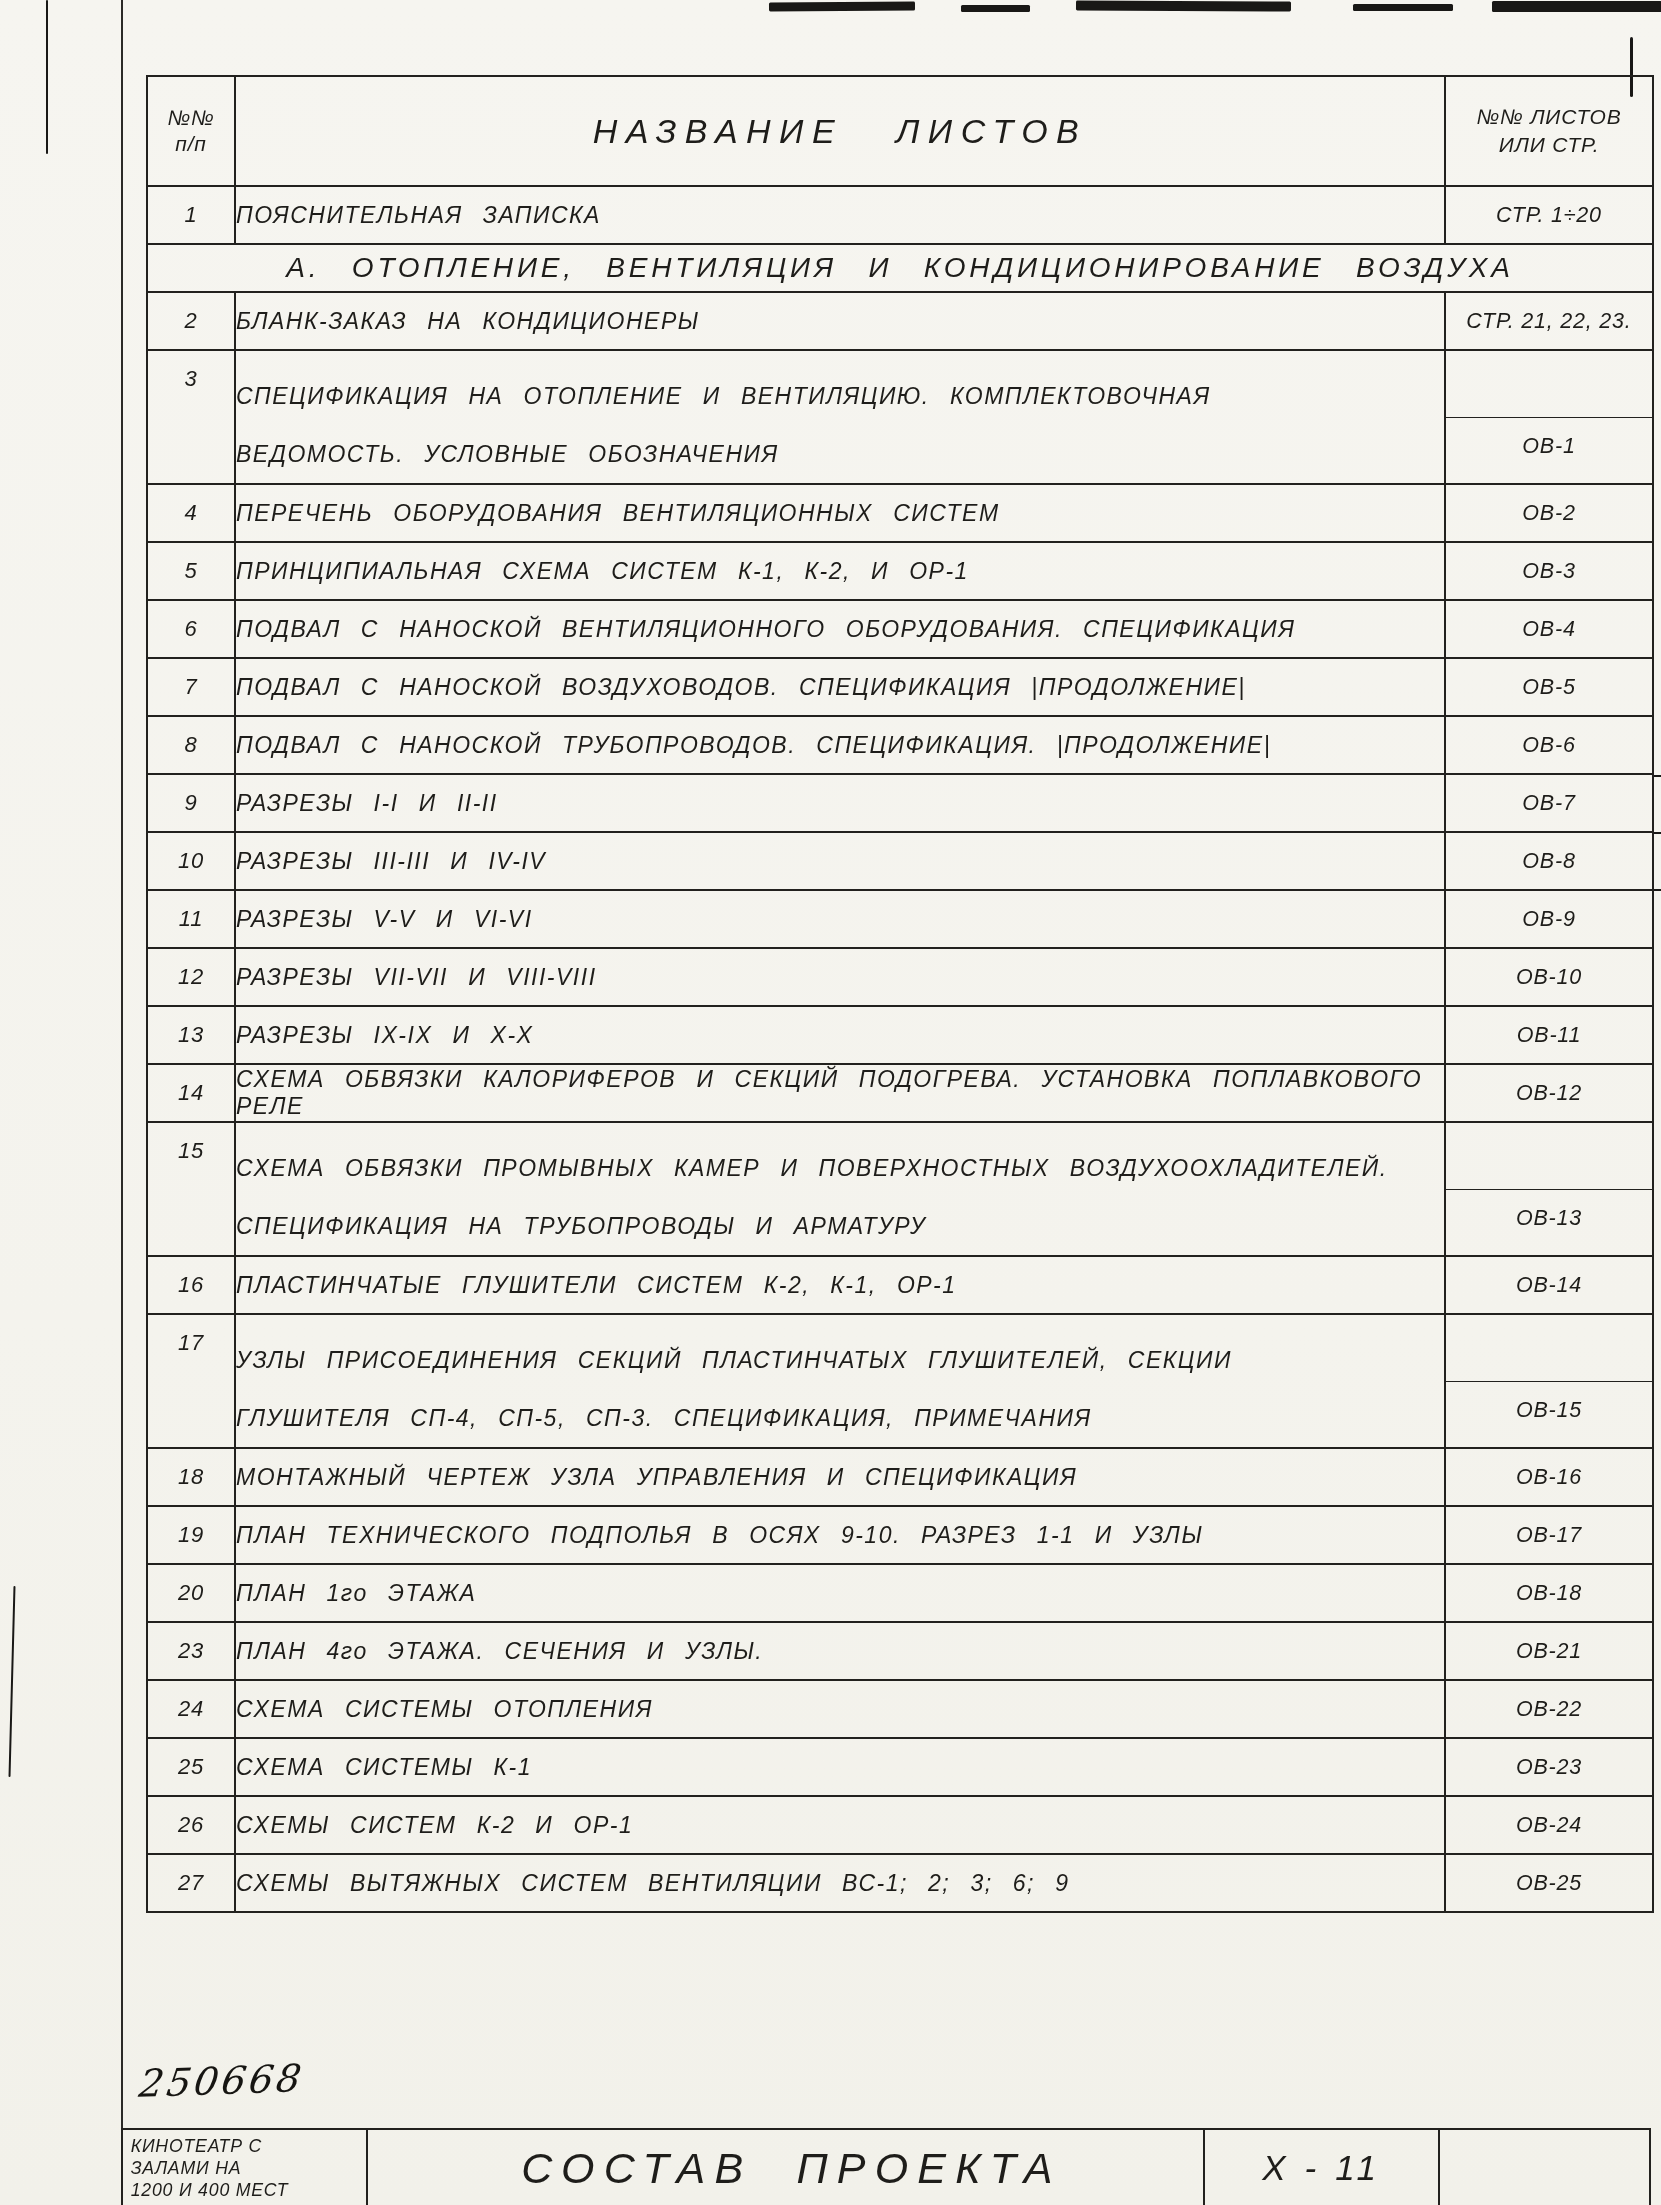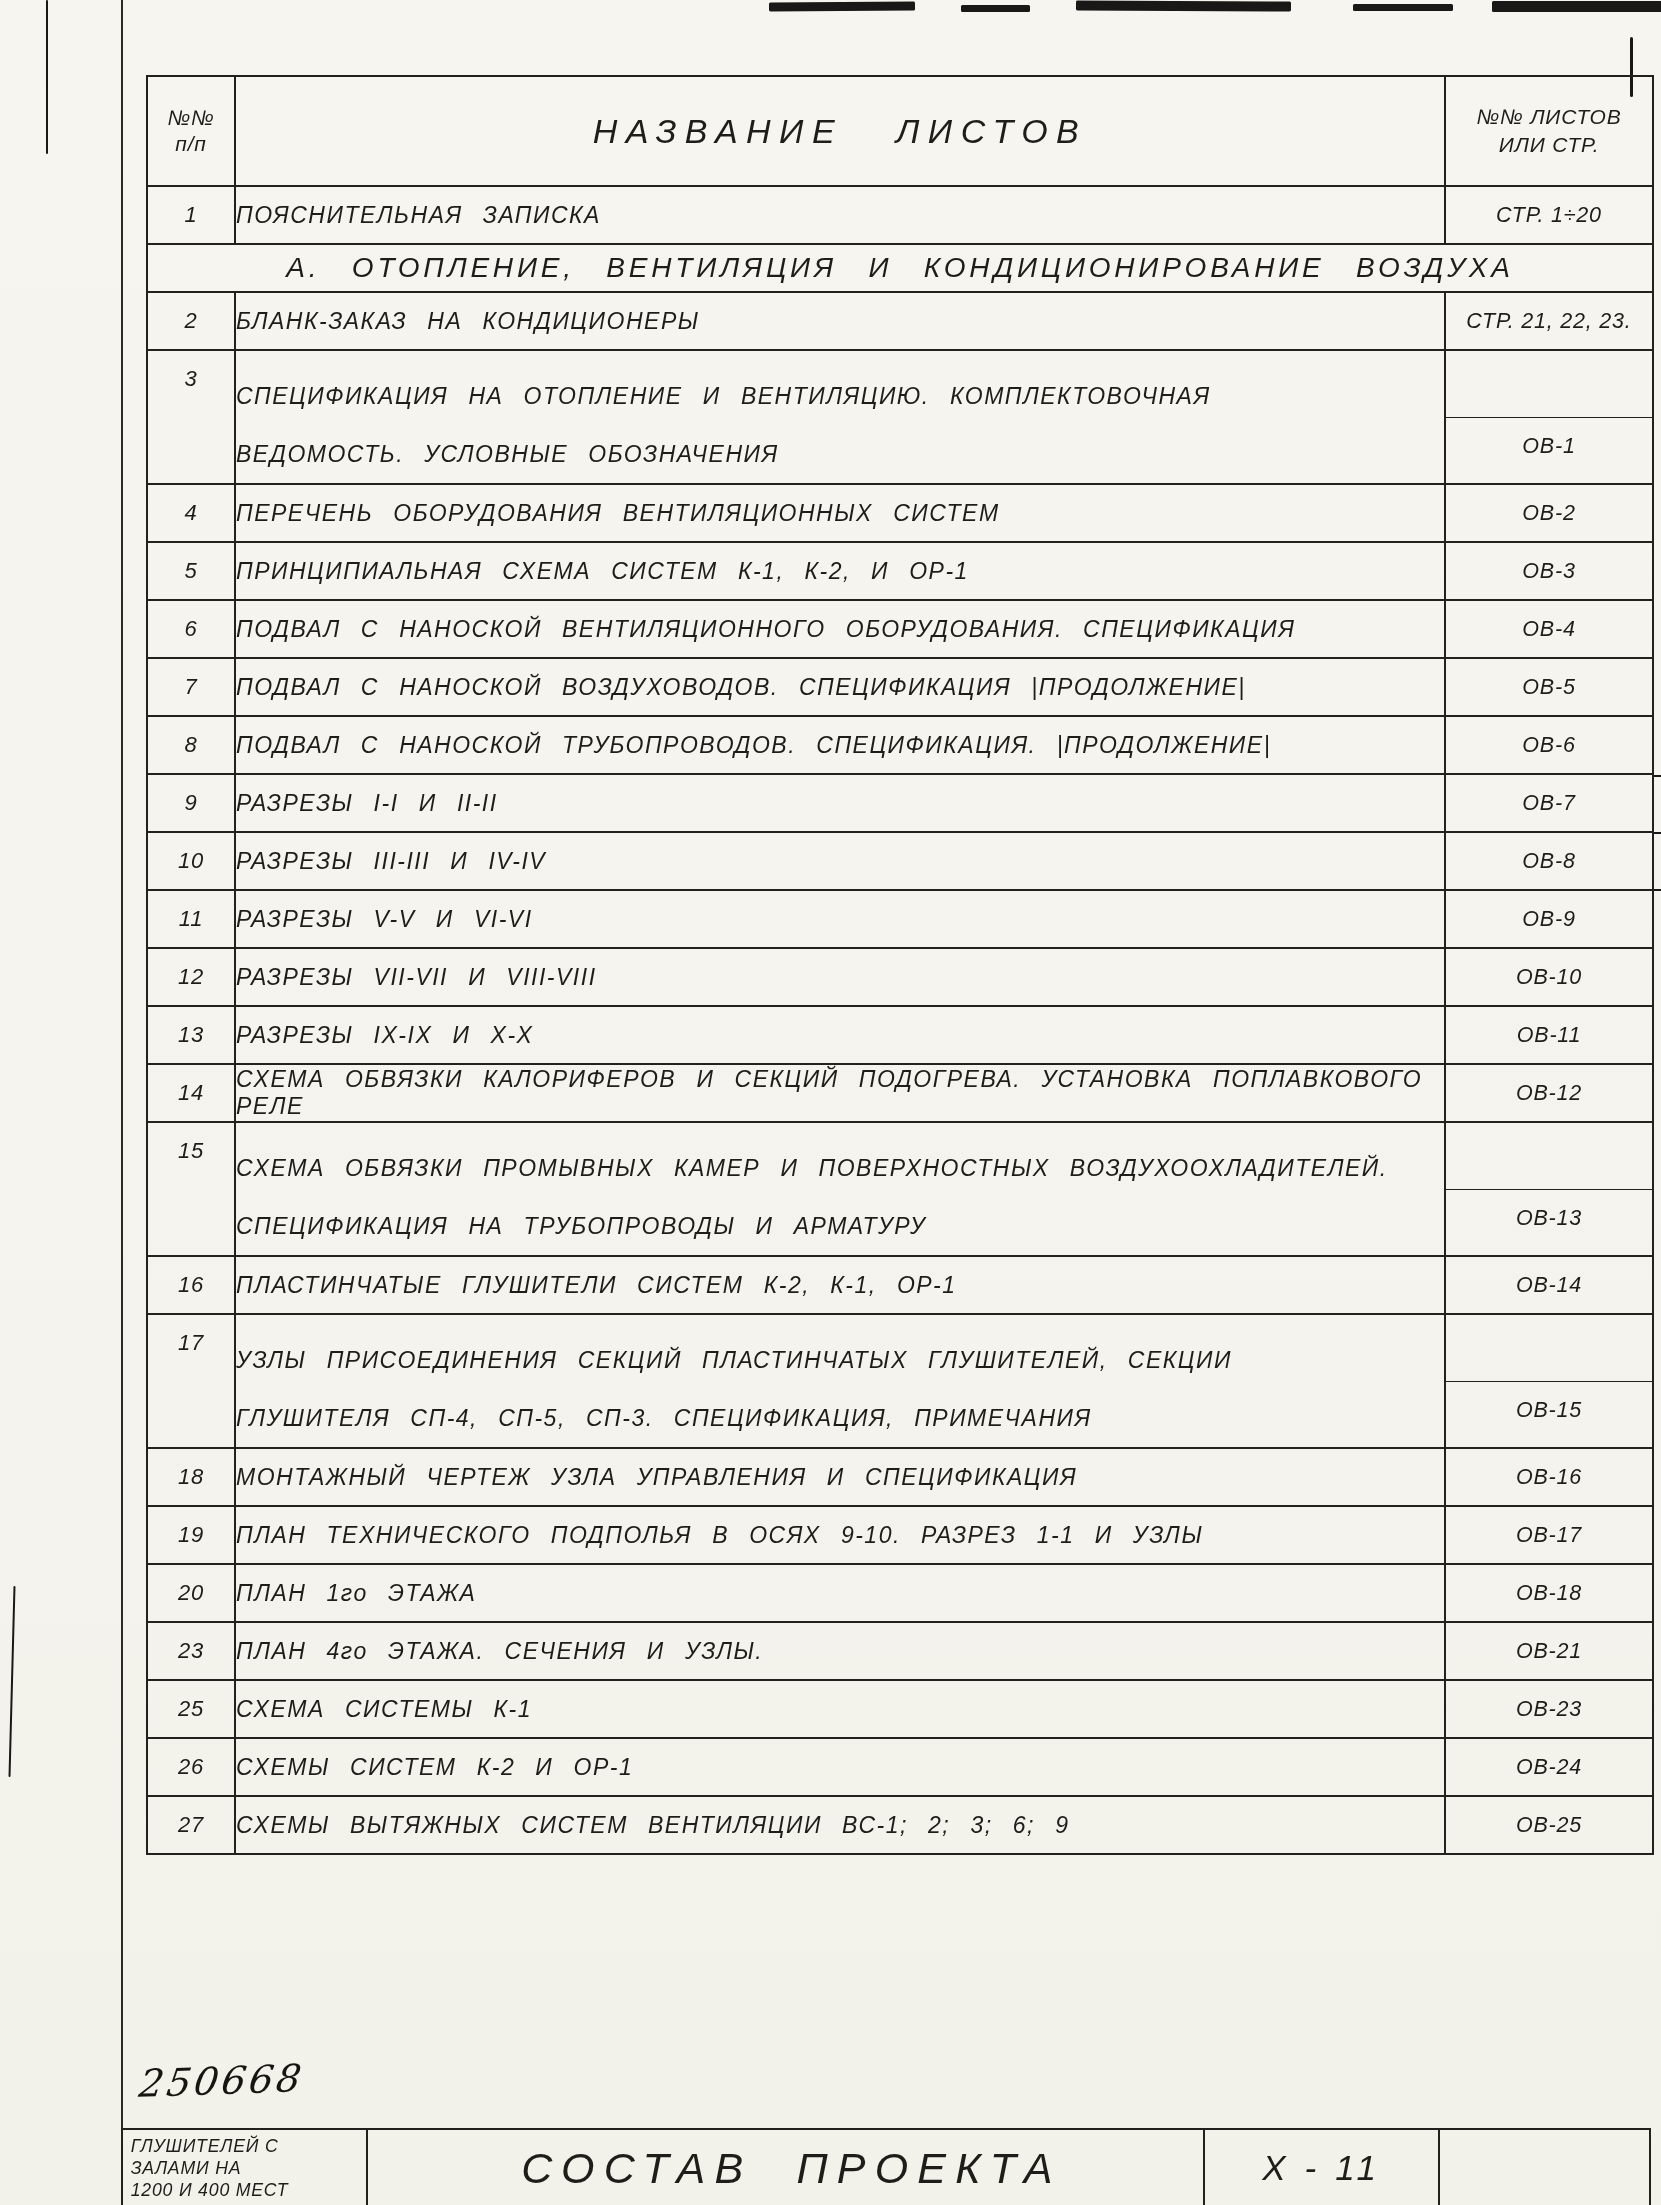--- a/index.html
+++ b/index.html
@@ -248,20 +248,27 @@
           <td class="cell-ref">ОВ-18</td>
         </tr>
         <tr class="sheet-row">
           <td class="cell-num">23</td>
           <td class="cell-name">
             <div class="name-line">ПЛАН 4го ЭТАЖА. СЕЧЕНИЯ И УЗЛЫ.</div>
           </td>
           <td class="cell-ref">ОВ-21</td>
         </tr>
         <tr class="sheet-row">
+          <td class="cell-num">24</td>
+          <td class="cell-name">
+            <div class="name-line">СХЕМА СИСТЕМЫ ОТОПЛЕНИЯ</div>
+          </td>
+          <td class="cell-ref">ОВ-22</td>
+        </tr>
+        <tr class="sheet-row">
           <td class="cell-num">25</td>
           <td class="cell-name">
             <div class="name-line">СХЕМА СИСТЕМЫ К-1</div>
           </td>
           <td class="cell-ref">ОВ-23</td>
         </tr>
         <tr class="sheet-row">
           <td class="cell-num">26</td>
           <td class="cell-name">
             <div class="name-line">СХЕМЫ СИСТЕМ К-2 И ОР-1</div>
@@ -276,21 +283,21 @@
           <td class="cell-ref">ОВ-25</td>
         </tr>
       </tbody>
   </table>
 </div>
 
 <div class="stamp">250668</div>
 
 <div class="title-block">
   <div class="tb-project">
-    <div>ГЛУШИТЕЛЕЙ С</div>
+    <div>КИНОТЕАТР С</div>
     <div>ЗАЛАМИ НА</div>
     <div>1200 И 400 МЕСТ</div>
   </div>
   <div class="tb-title">СОСТАВ ПРОЕКТА</div>
   <div class="tb-code">Х - 11</div>
   <div class="tb-empty"></div>
 </div>
 
 
 </body></html>

